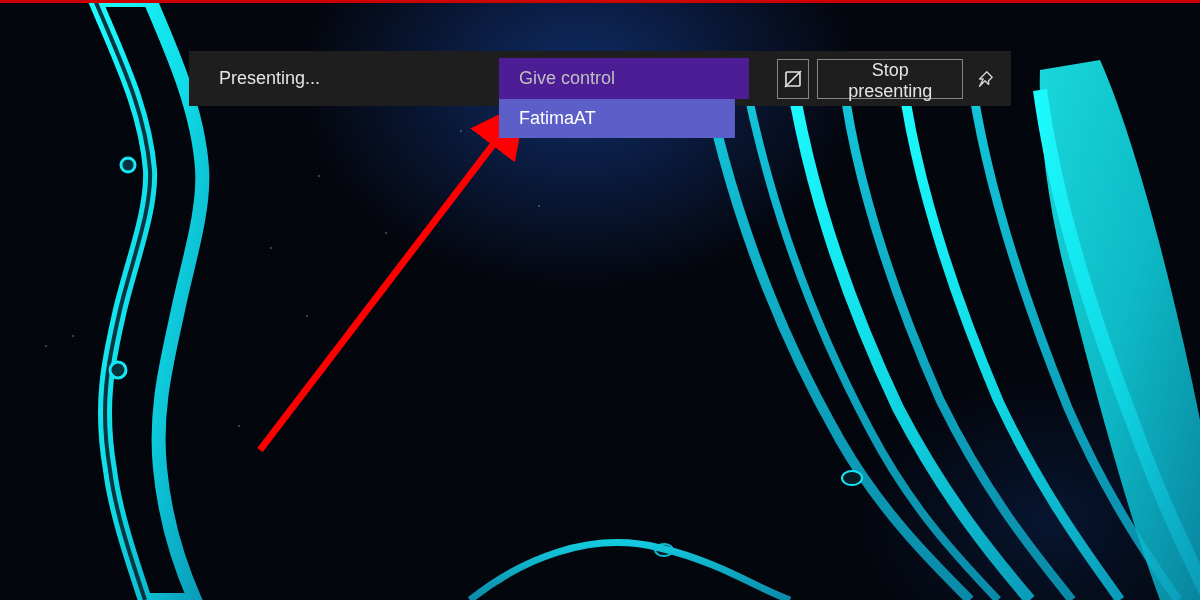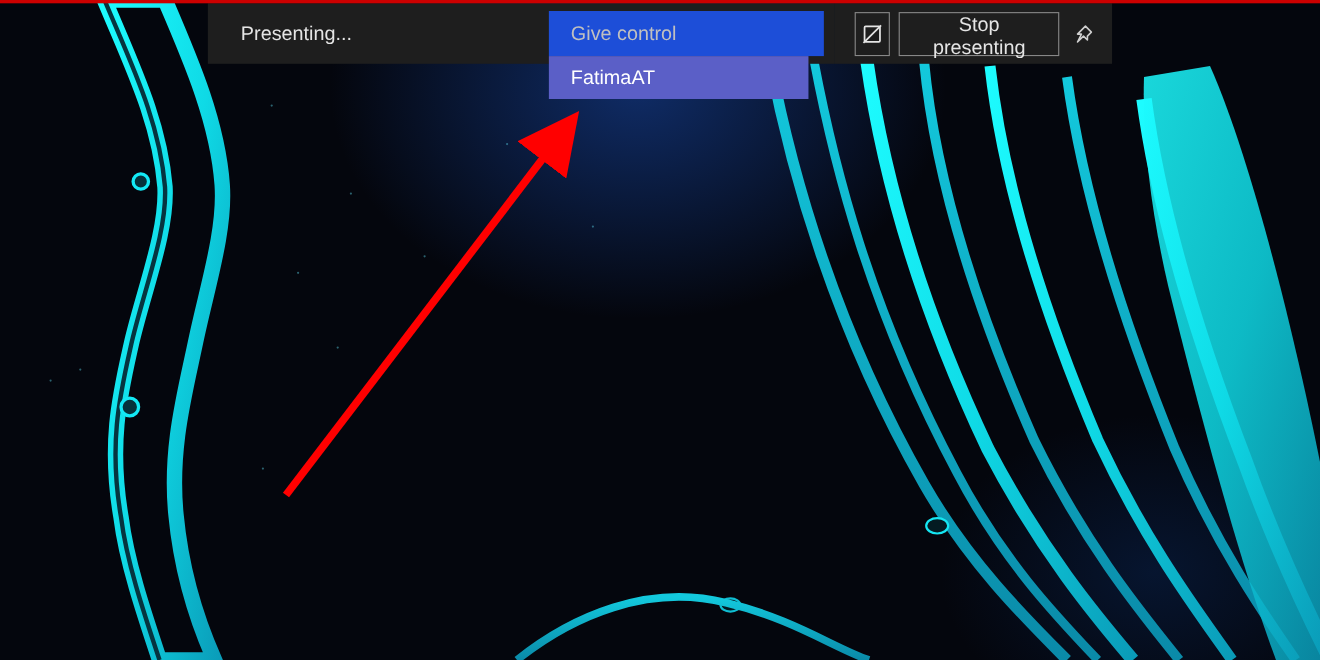--- a/index.html
+++ b/index.html
@@ -66,32 +66,33 @@
       align-items: flex-start;
       height: 55px;
       z-index: 50;
     }
     .toolbar-section {
       background: #1e1e1e;
       display: flex;
       align-items: center;
       height: 55px;
       padding: 0 10px;
+      margin-top: 48px;
     }
     .presenting-label {
       color: #e5e5e5;
       font-size: 18px;
       padding: 0 10px 0 20px;
       min-width: 300px;
     }
     .give-control-wrap {
       position: relative;
     }
     .give-control {
-      background: #1d4ed8;
+      background: #4c1d95;
       color: #c0c0c0;
       font-size: 18px;
       padding: 10px 20px;
       width: 250px;
       cursor: pointer;
       border: none;
       text-align: left;
     }
     .dropdown {
       position: absolute;

